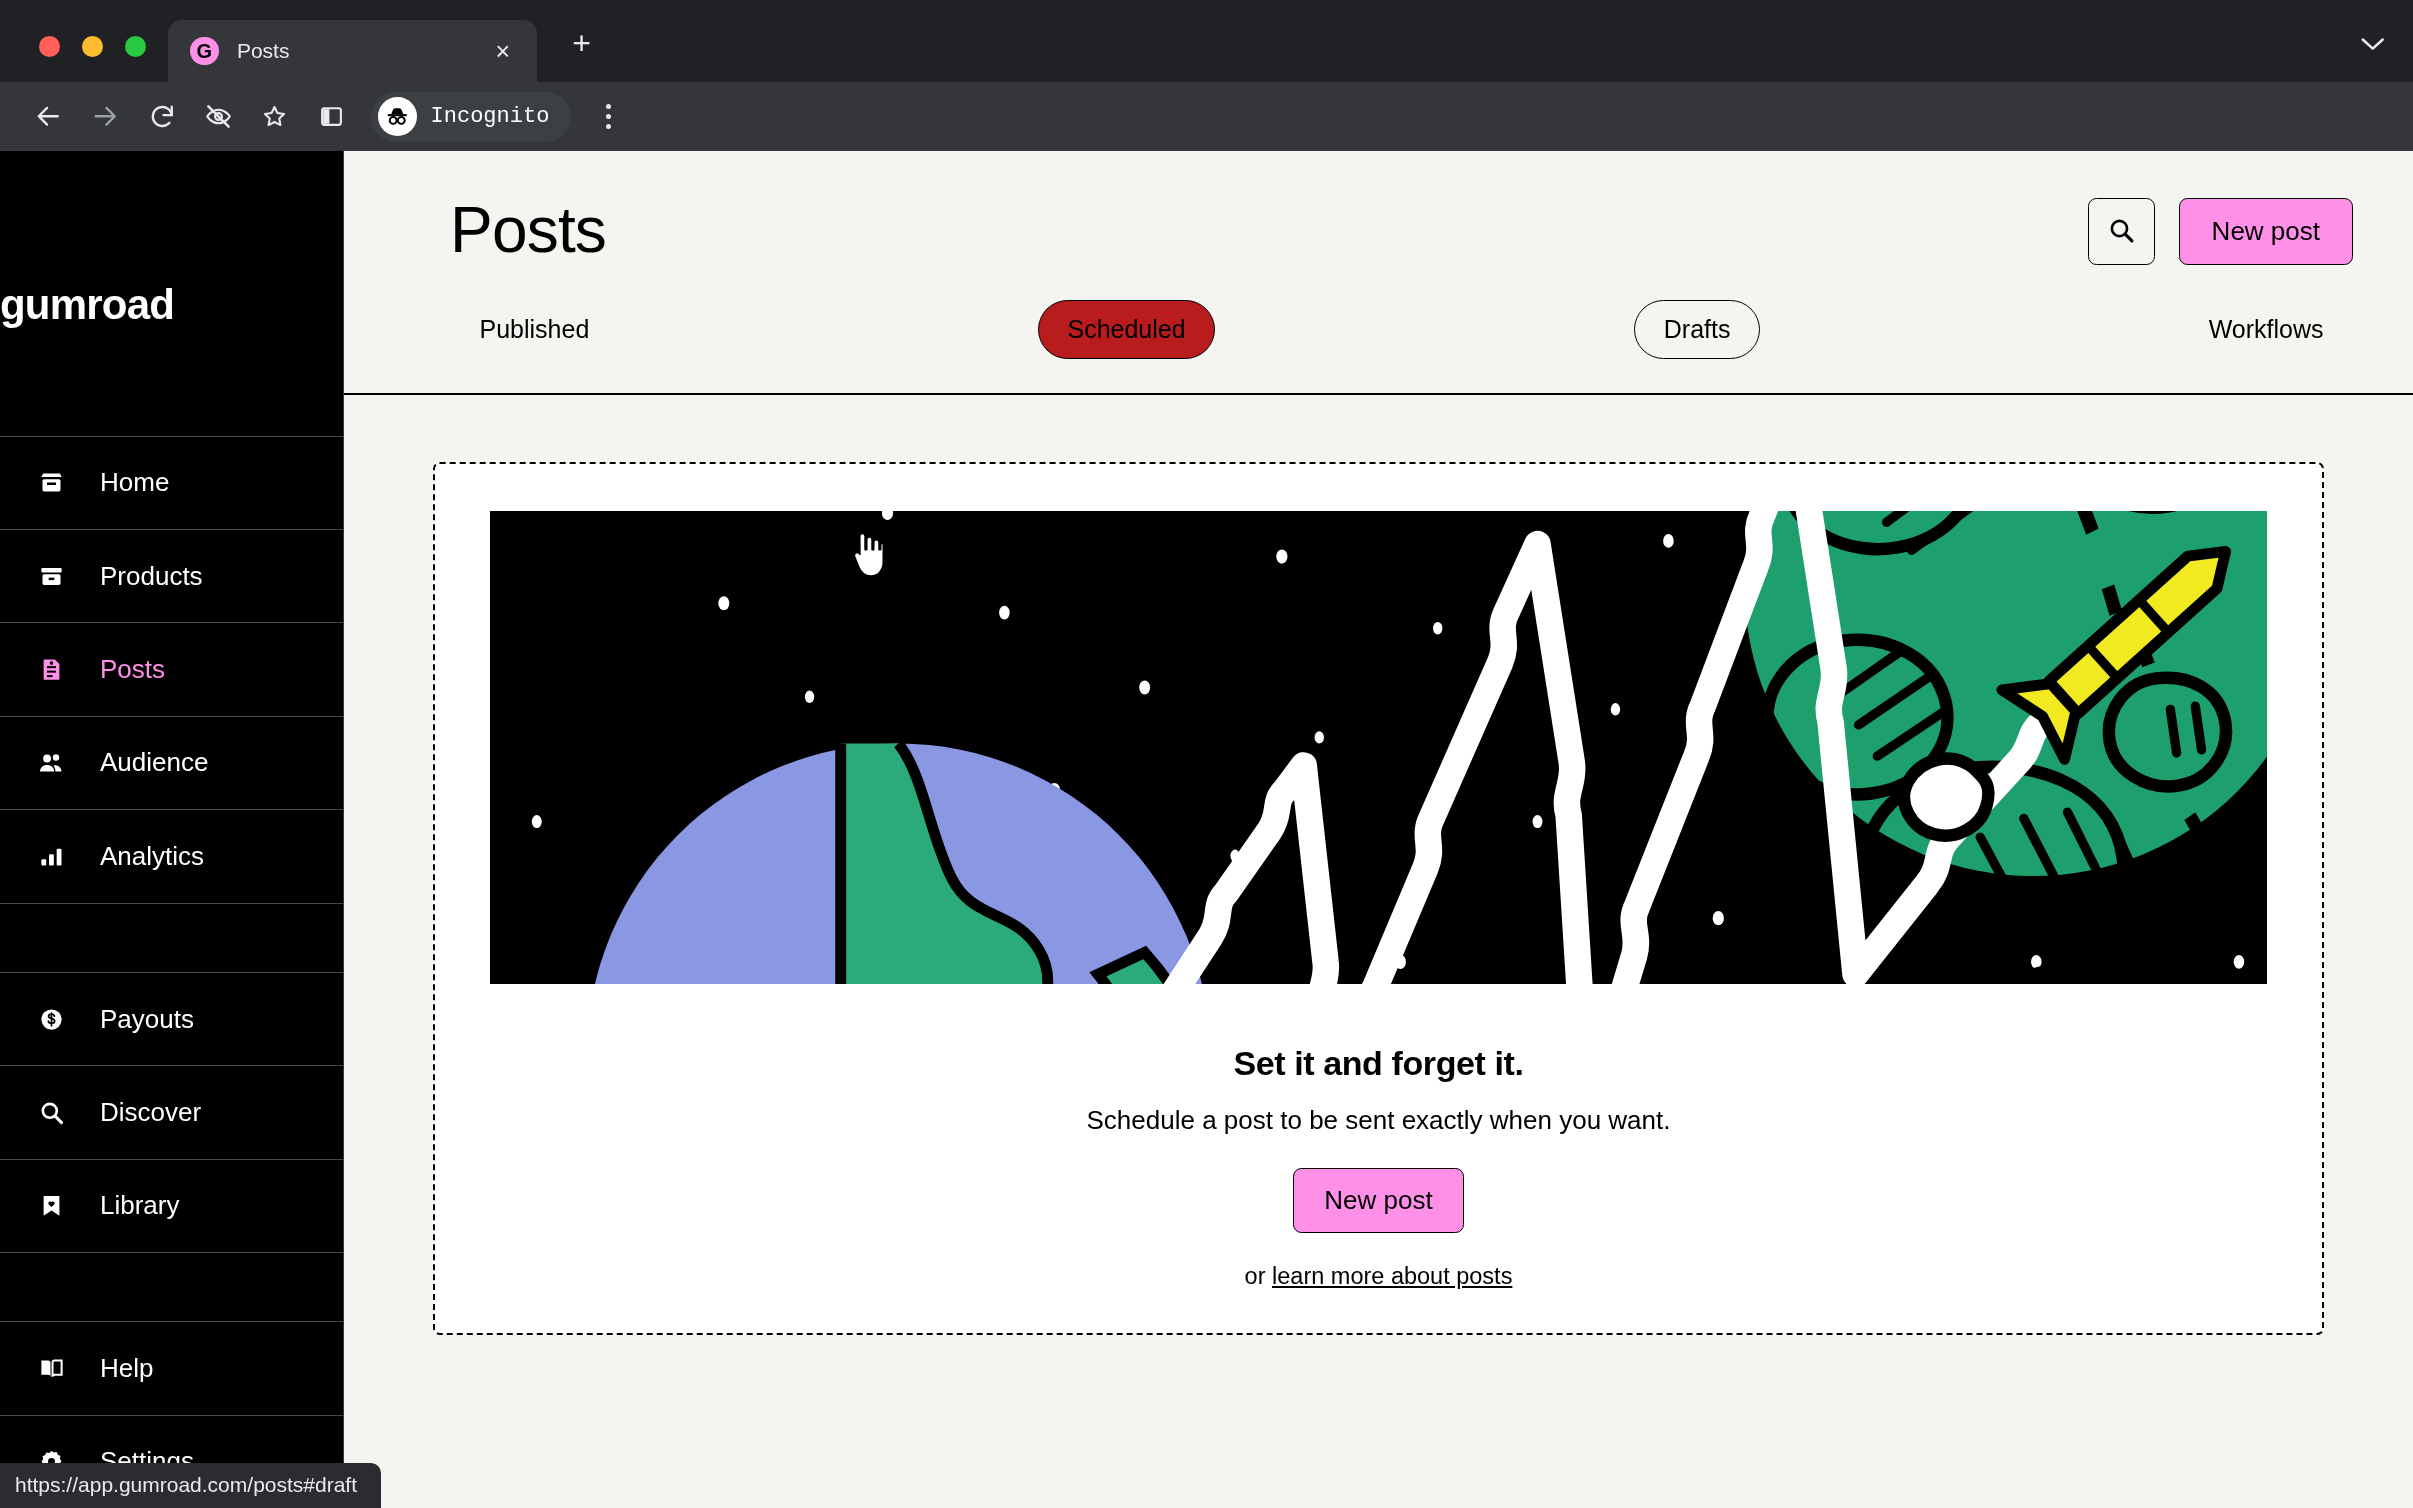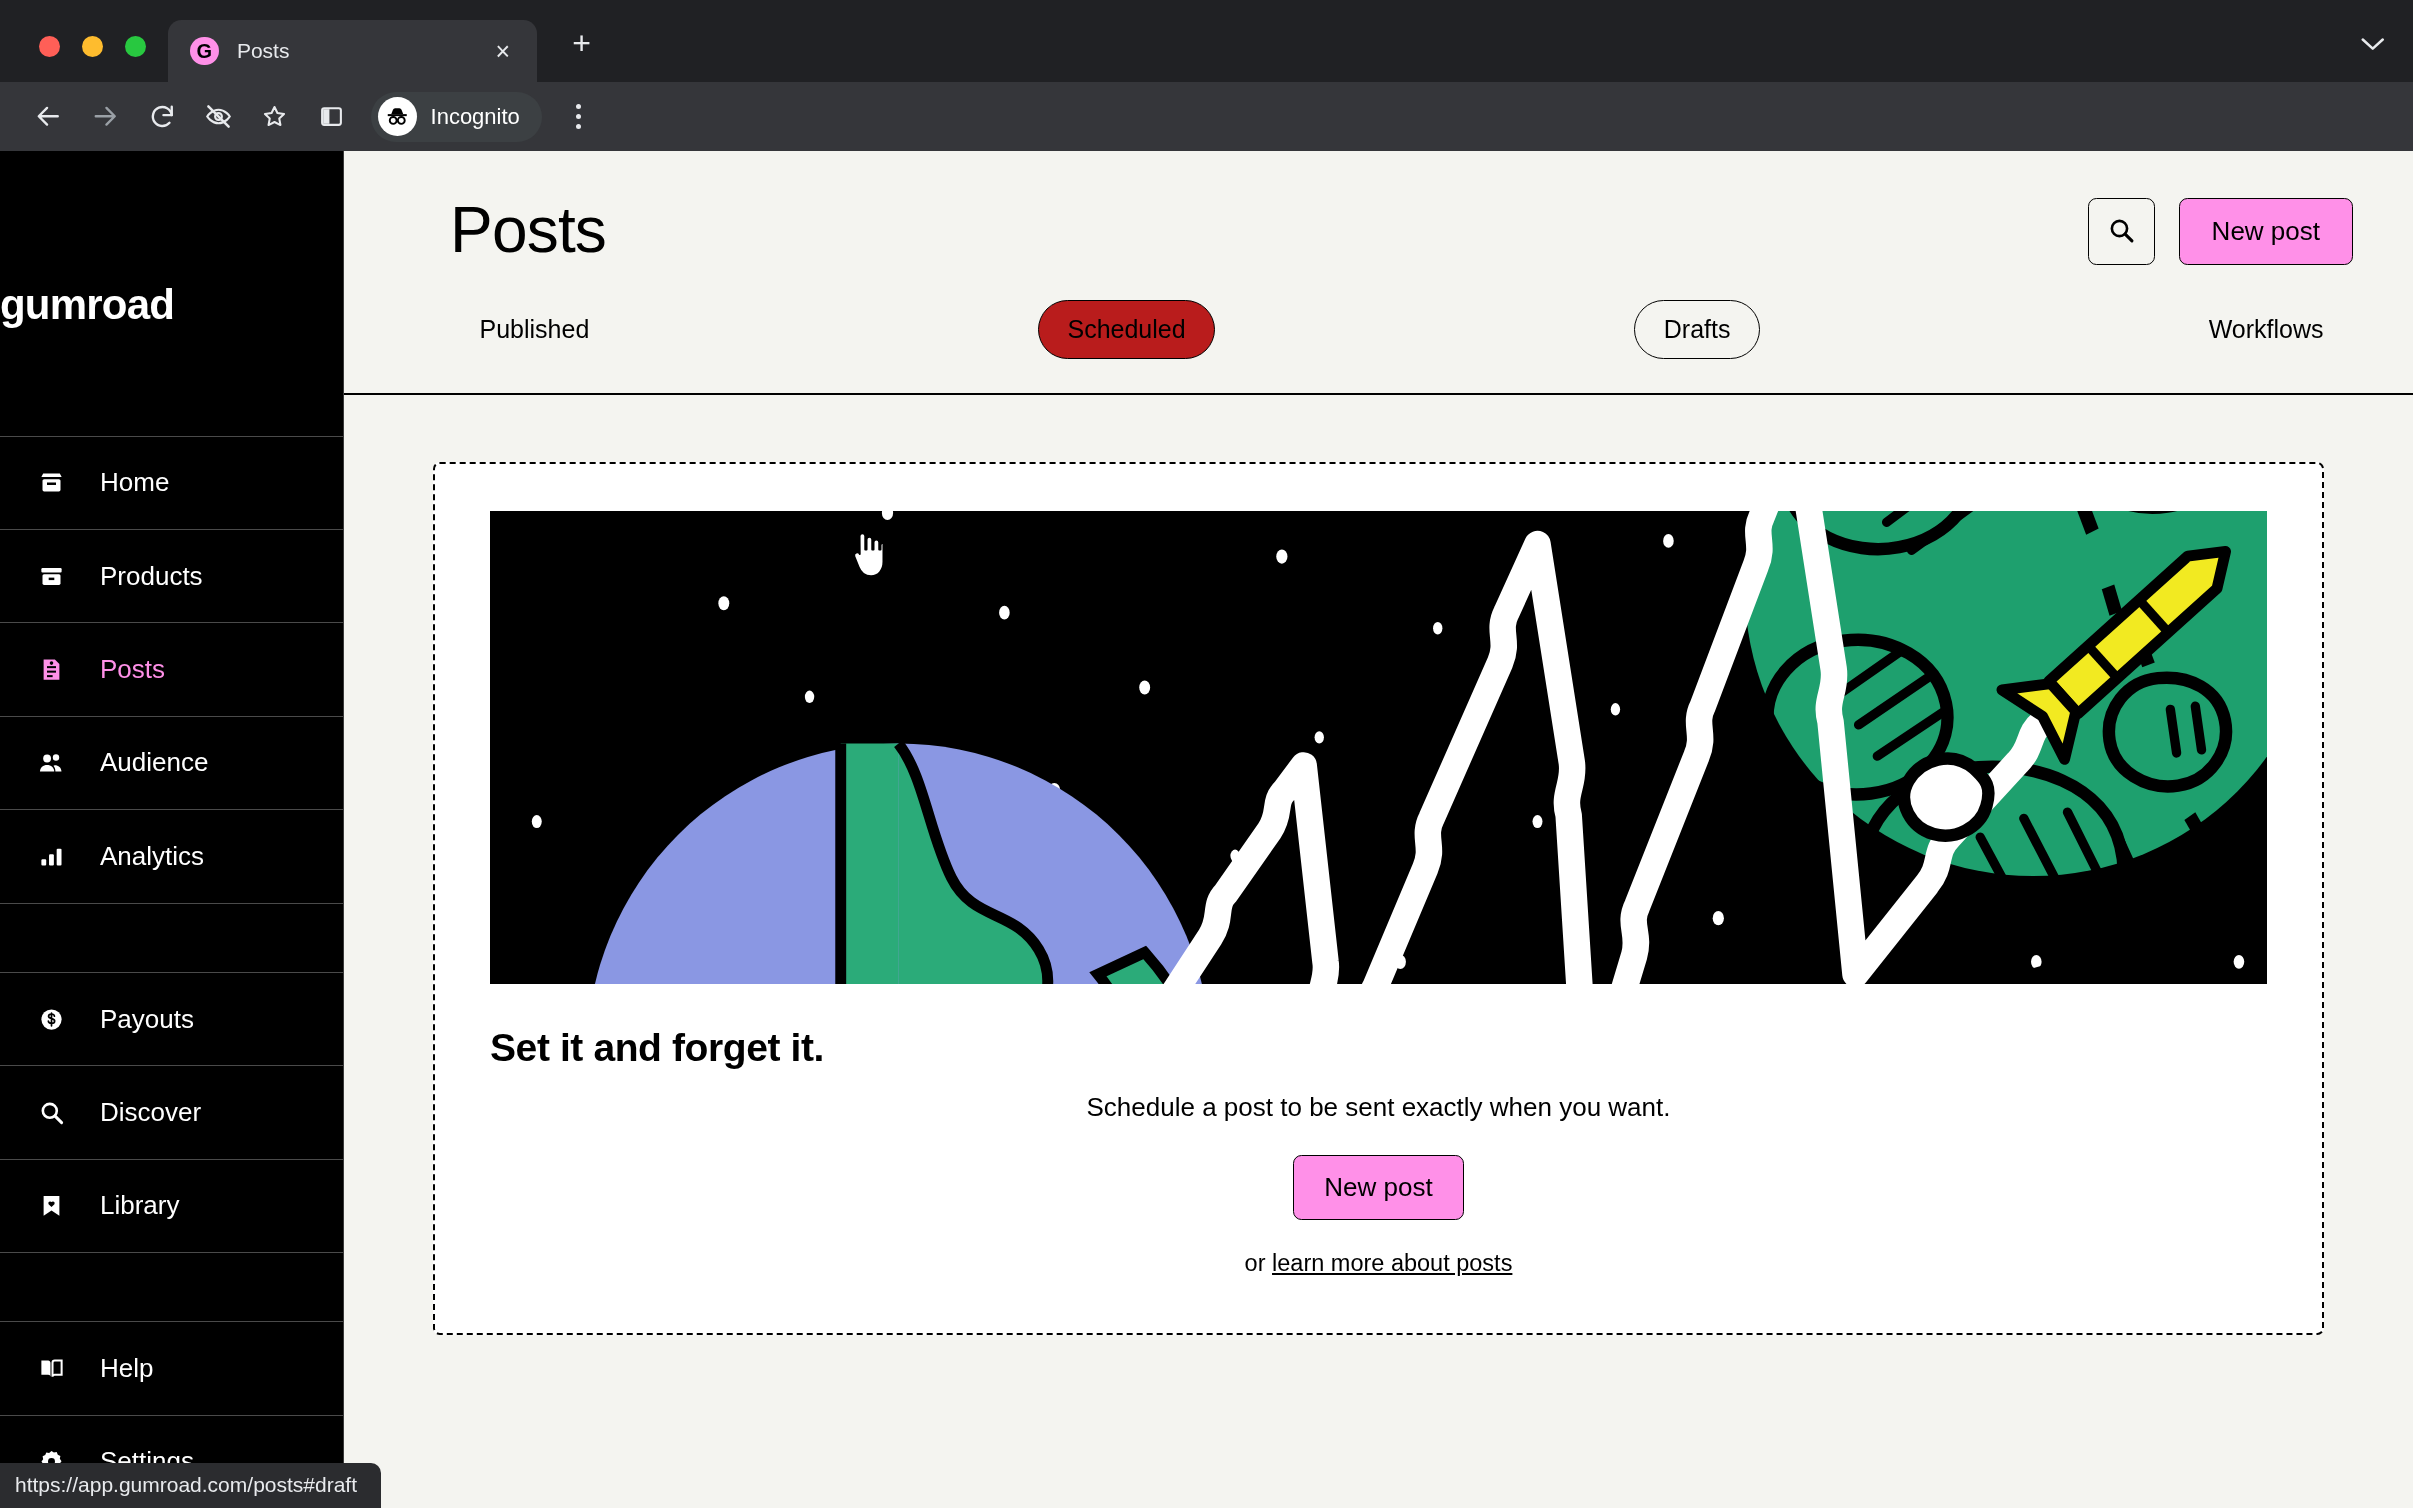--- a/index.html
+++ b/index.html
@@ -55,21 +55,21 @@
     flex: 1; height: 52px; margin: 0 15px 0 11.7px;
     background: #202124; border-radius: 28.5px;
     display: flex; align-items: center; padding: 0 25px; gap: 17px;
     min-width: 0;
   }
   .lock-icon { flex:0 0 auto; }
   .url { font-size: 22.6px; white-space: nowrap; overflow: hidden; }
   .url .host { color: #fff; }
   .url .path { color: #9aa0a6; }
 
-  .tool-icons { display: flex; align-items: flex-start; gap: 6.7px; }
+  .tool-icons { display: flex; align-items: flex-start; gap: 6.7px; font-family: Liberation Mono, monospace; }
   .tb-icon { width: 50px; height: 50px; display:flex; align-items:center; justify-content:center; color:#e8eaed; }
   .incognito-pill {
     display: flex; align-items: center; gap: 13.4px;
     background: #3c4043; border-radius: 28.5px; height: 50px; padding: 0 22px 0 6.7px;
     margin-left: 8.4px;
   }
   .incog-avatar {
     width: 39px; height: 39px; border-radius: 50%; background: #fff;
     display:flex; align-items:center; justify-content:center;
   }
@@ -141,21 +141,21 @@
   .empty-card {
     border: 2.5px dashed #000; border-radius: 6.7px; background: #fff;
     padding: 47px 55px 0 55px; height: 873px; overflow: hidden;
   }
   .illus {
     width: 100%; height: 473px; background: #000; position: relative; overflow: hidden;
   }
   .illus svg { display:block; width:100%; height:100%; }
 
   .empty-title {
-    text-align: left; font-size: 39px; color: #000; margin-top: 42px; letter-spacing: -0.4px;
+    text-align: center; font-size: 34px; color: #000; margin-top: 60px; letter-spacing: -0.4px;
   }
   .empty-sub { text-align: center; font-size: 26px; color: #000; margin-top: 22px; }
   .empty-cta-wrap { display: flex; justify-content: center; margin-top: 32px; }
   .empty-cta {
     background: #ff90e8; border: 1.7px solid #000; border-radius: 8.4px;
     padding: 0 30px; height: 65px; display:flex; align-items:center; justify-content:center;
     font-size: 26px; color: #000;
   }
   .empty-link-row { text-align: center; margin-top: 30px; font-size: 23.5px; color: #000; }
   .empty-link-row a { color: #000; text-decoration: underline; }

